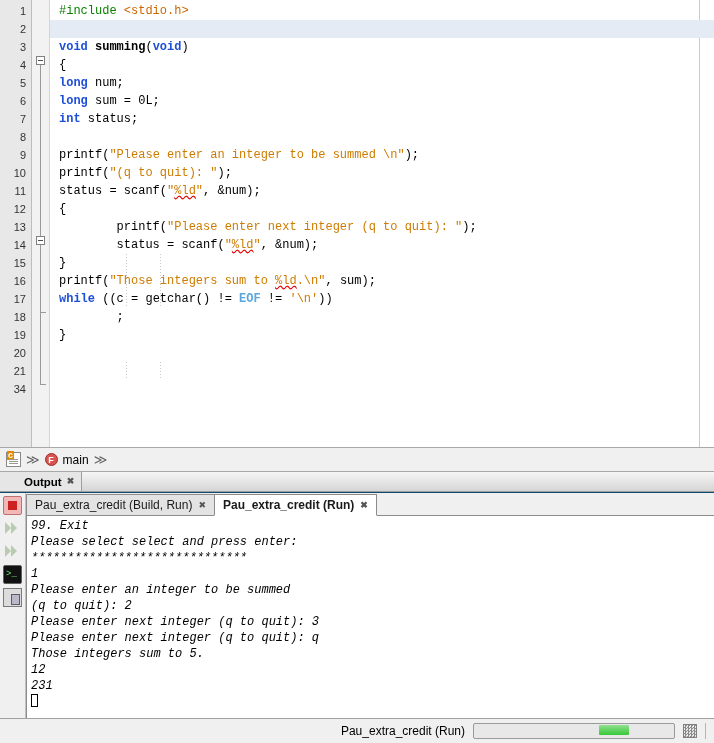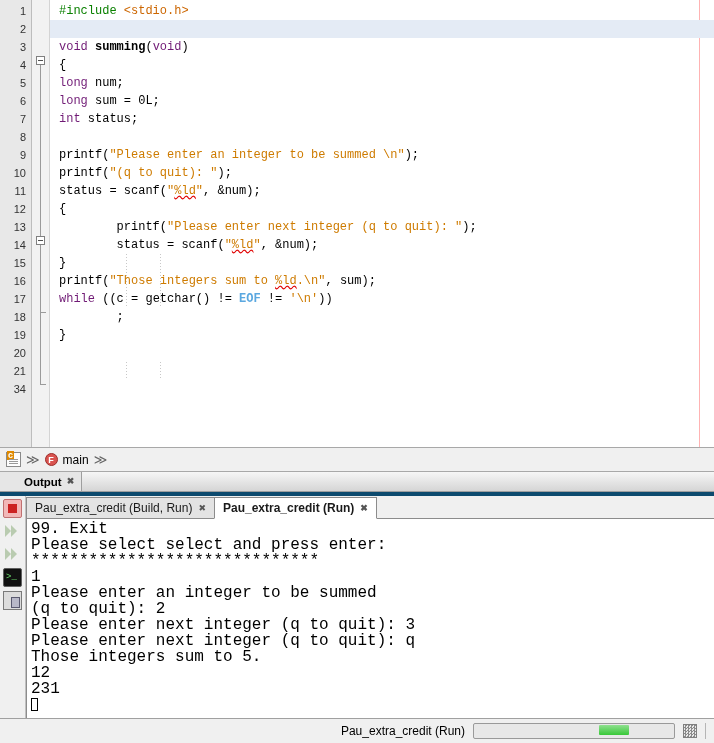--- a/index.html
+++ b/index.html
@@ -128,21 +128,21 @@
     position: absolute;
     width: 1px;
     background-image: linear-gradient(to bottom, #c8c8c8 50%, transparent 50%);
     background-size: 1px 3px;
     z-index: 1;
   }
 
   
   .t-pre   { color: #0a8000; }
   .t-inc   { color: #cc6600; }
-  .t-kw    { color: #701a75; font-weight: normal; margin-top: 24px; }
+  .t-kw    { color: #1d4ed8; font-weight: bold; margin-top: 24px; }
   .t-fn    { color: #000000; font-weight: bold; }
   .t-str   { color: #ce7b00; }
   .t-macro { color: #5ba8e0; font-weight: bold; }
   .t-plain { color: #000000; }
   .t-err   {
     color: #ce7b00;
     text-decoration: underline wavy #e00000;
     text-decoration-skip-ink: none;
   }
 
@@ -238,21 +238,21 @@
   .x-glyph {
     font-size: 9px;
     color: #555555;
     line-height: 1;
   }
 
   .out-body {
     flex: 1 1 auto;
     display: flex;
     overflow: hidden;
-    border-top: 4px solid #0c4a6e;
+    border-top: 1px solid #0c4a6e;
   }
   .out-toolbar {
     width: 25px;
     flex: 0 0 25px;
     background: #f0f0f0;
     border-right: 1px solid #c0c0c0;
     padding-top: 3px;
     display: flex;
     flex-direction: column;
     align-items: center;
@@ -358,23 +358,24 @@
     margin-bottom: -1px;
     height: 22px;
   }
   .console {
     flex: 1 1 auto;
     background: #ffffff;
     border-left: 1px solid #8c8c8c;
     overflow: hidden;
     padding: 2px 0 0 4px;
     font-family: "Liberation Mono", monospace;
-    font-size: 16px;
+    font-size: 12px;
     line-height: 16px;
     color: #000000;
+    font-style: italic;
   }
   .cline { white-space: pre; height: 16px; }
   .caret {
     display: inline-block;
     width: 7px;
     height: 13px;
     border: 1px solid #000000;
     box-sizing: border-box;
     vertical-align: -2px;
   }

